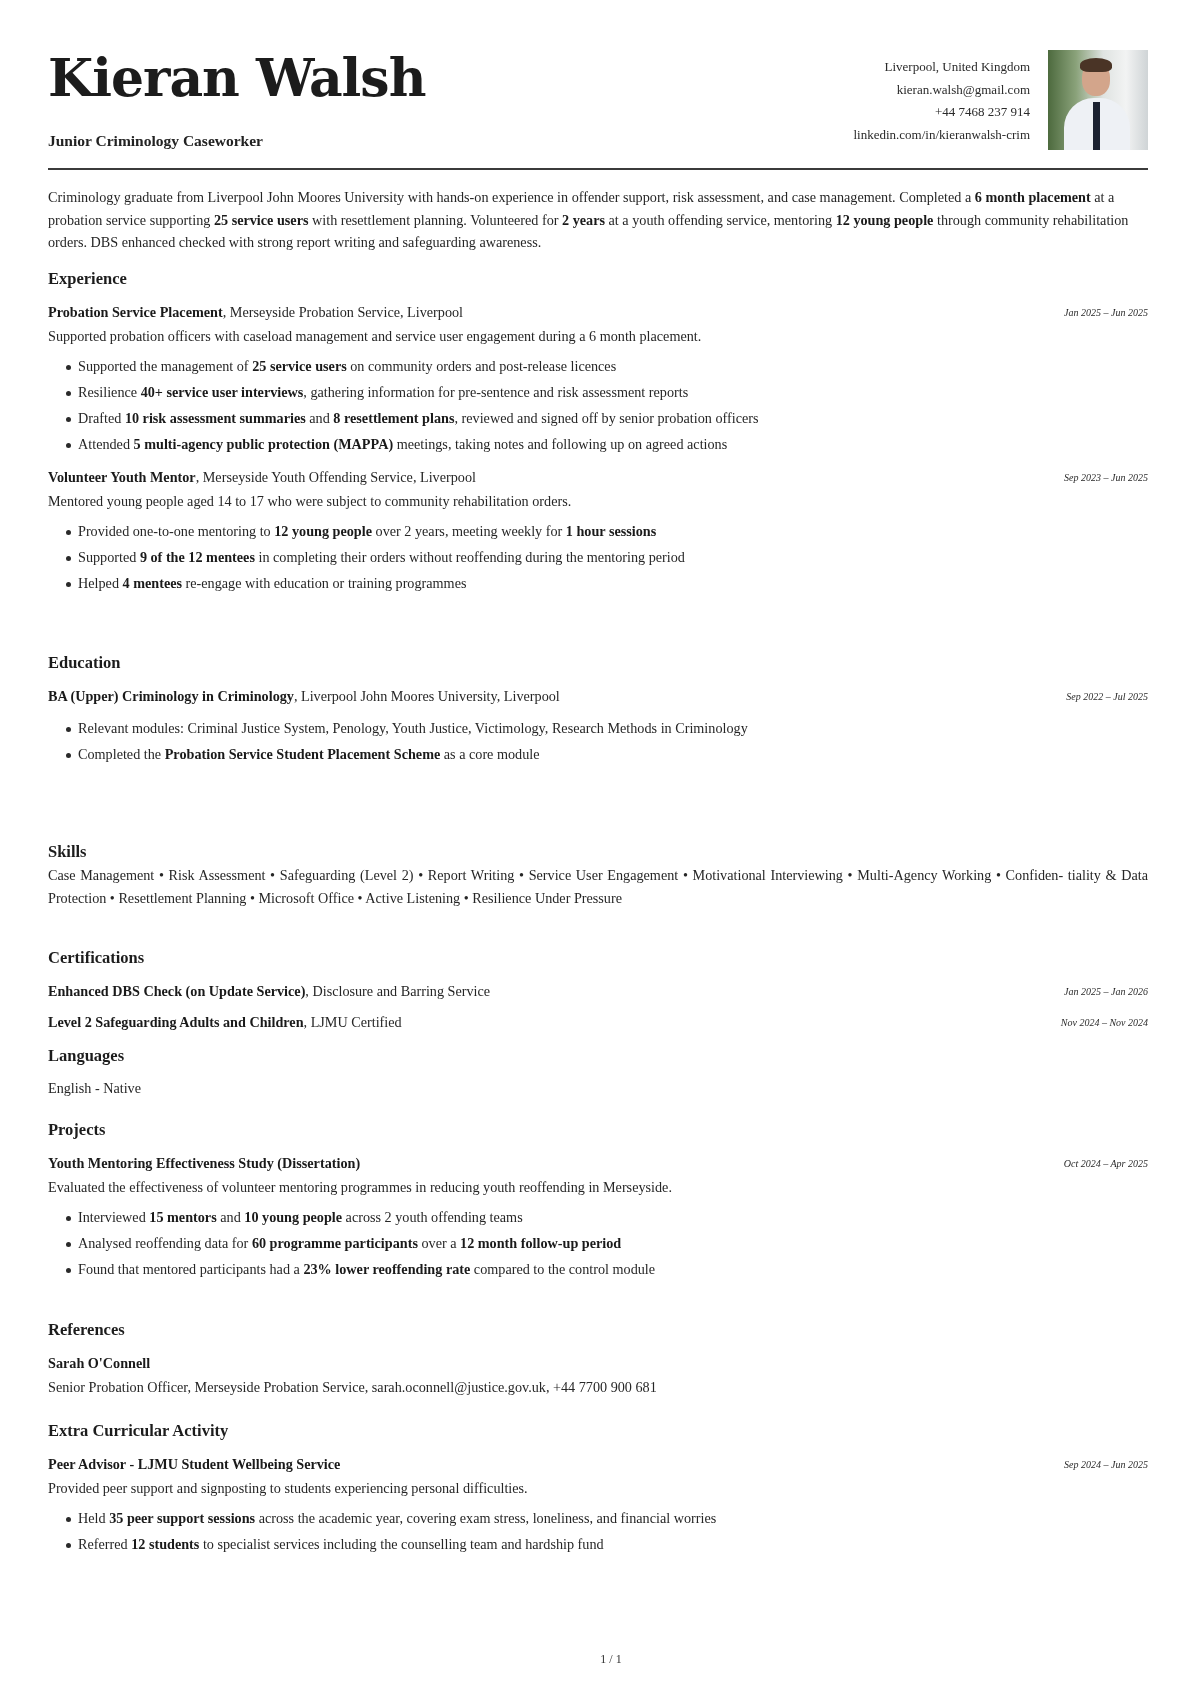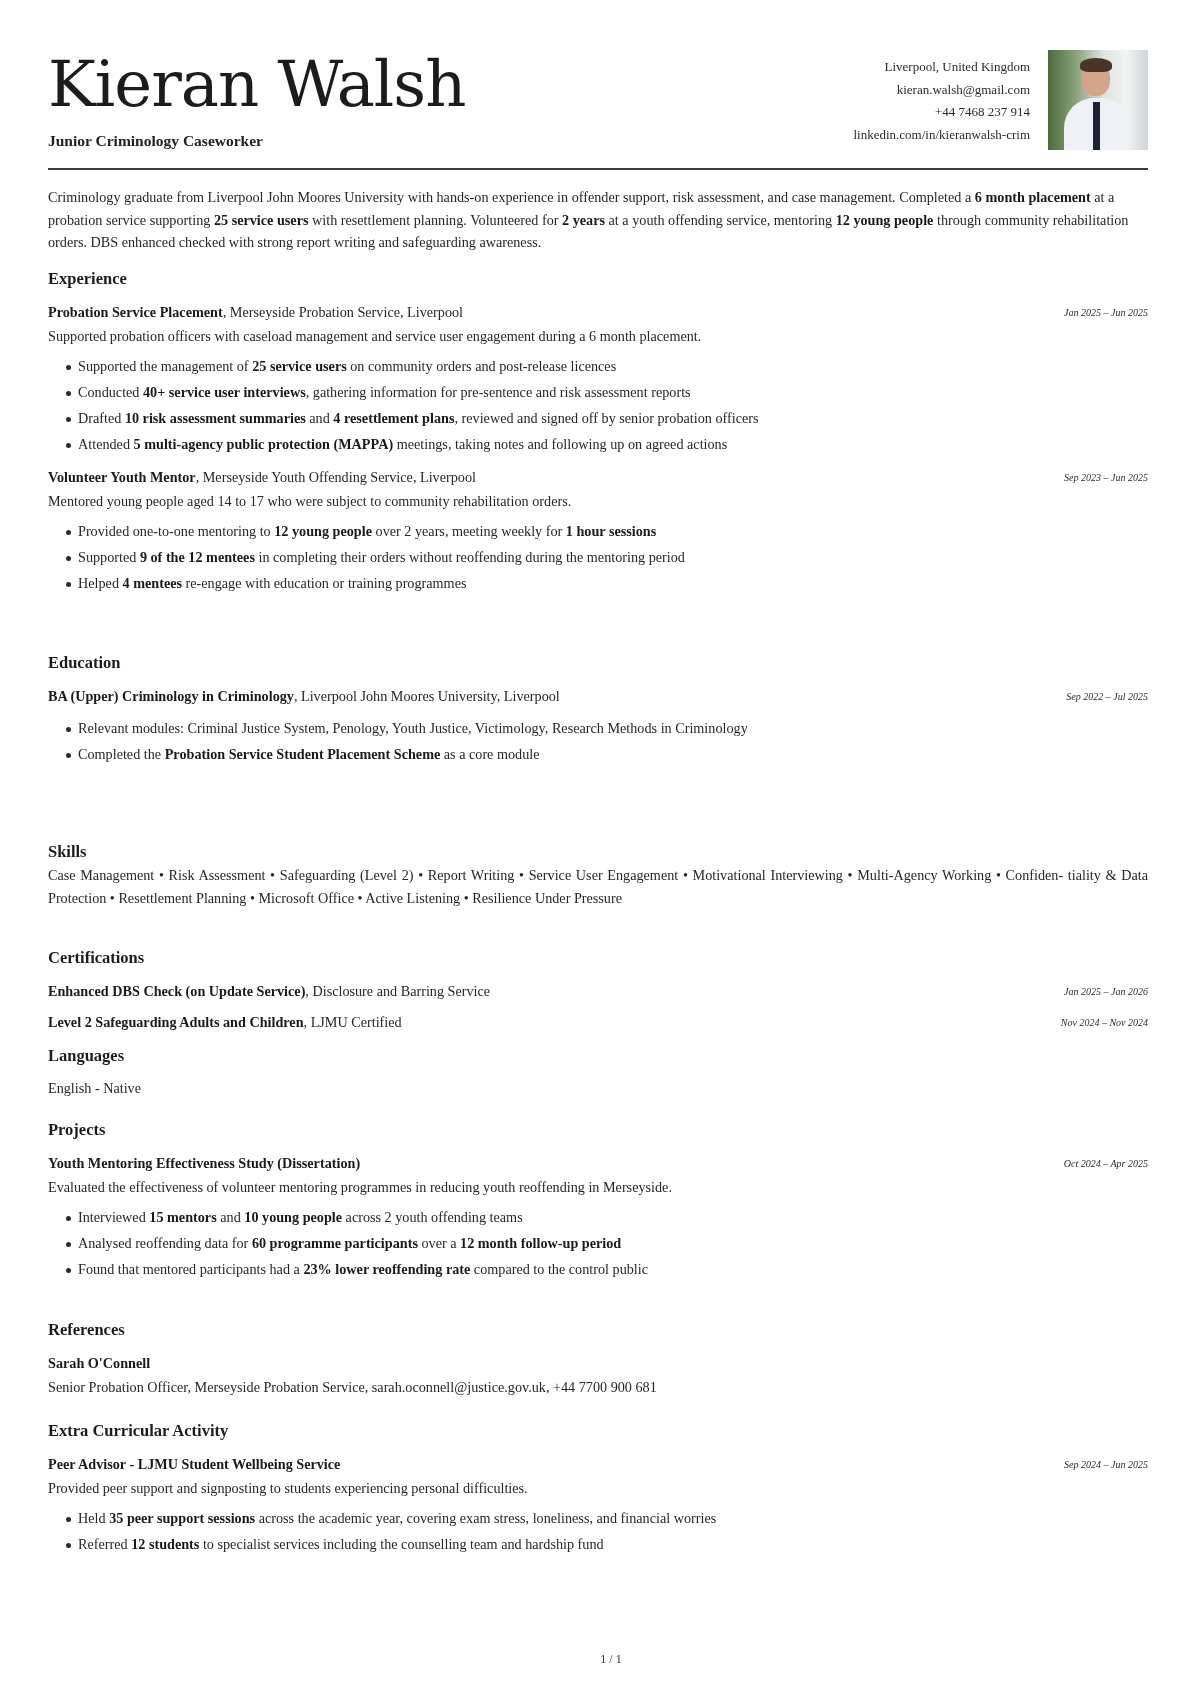--- a/index.html
+++ b/index.html
@@ -7,22 +7,22 @@
     width: 1190px; height: 1683px; position: relative; overflow: hidden;
     font-family: "DejaVu Serif", "Liberation Serif", serif;
     color: #1f1f1f;
   }
   .page { position: absolute; left: 48px; top: 0; width: 1100px; }
 
   
   .header { position: relative; height: 170px; }
   .name {
     position: absolute; left: 0; top: 52px;
-    font-family: "DejaVu Serif", serif; font-weight: normal;
-    font-size: 64px; letter-spacing: -1px; color: #1c1c1c; margin: 0; line-height: 1;
+    font-family: "DejaVu Serif", serif; font-weight: bold;
+    font-size: 52px; letter-spacing: -1px; color: #1c1c1c; margin: 0; line-height: 1;
   }
   .title {
     position: absolute; left: 0; top: 132px;
     font-family: "Liberation Serif", serif; font-weight: bold; font-size: 15.5px; color: #222;
   }
   .contact {
     position: absolute; right: 118px; top: 56px; text-align: right;
     font-family: "Liberation Serif", serif; font-size: 13px; line-height: 22.5px; color: #2a2a2a;
   }
   .contact div { white-space: nowrap; }
@@ -92,22 +92,22 @@
     <h2 class="sec-h">Experience</h2>
 
     <div style="margin-top:9px;">
       <div class="entry-head">
         <span class="b">Probation Service Placement</span><span>, Merseyside Probation Service, Liverpool</span>
         <span class="date">Jan 2025 – Jun 2025</span>
       </div>
       <div class="desc">Supported probation officers with caseload management and service user engagement during a 6 month placement.</div>
       <ul class="bullets">
           <li><span>Supported the management of </span><b>25 service users</b><span> on community orders and post-release licences</span></li>
-          <li><span>Conducted </span><b>40+ service user interviews</b><span>, gathering information for pre-sentence and risk assessment reports</span></li>
-          <li><span>Drafted </span><b>10 risk assessment summaries</b><span> and </span><b>4 resettlement plans</b><span>, reviewed and signed off by senior probation officers</span></li>
+          <li><span>Resilience </span><b>40+ service user interviews</b><span>, gathering information for pre-sentence and risk assessment reports</span></li>
+          <li><span>Drafted </span><b>10 risk assessment summaries</b><span> and </span><b>8 resettlement plans</b><span>, reviewed and signed off by senior probation officers</span></li>
           <li><span>Attended </span><b>5 multi-agency public protection (MAPPA)</b><span> meetings, taking notes and following up on agreed actions</span></li>
         </ul>
     </div>
 
     <div style="margin-top:8px;">
       <div class="entry-head">
         <span class="b">Volunteer Youth Mentor</span><span>, Merseyside Youth Offending Service, Liverpool</span>
         <span class="date">Sep 2023 – Jun 2025</span>
       </div>
       <div class="desc">Mentored young people aged 14 to 17 who were subject to community rehabilitation orders.</div>
@@ -163,21 +163,21 @@
     <h2 class="sec-h">Projects</h2>
     <div style="margin-top:9px;">
       <div class="entry-head">
         <span class="b">Youth Mentoring Effectiveness Study (Dissertation)</span>
         <span class="date">Oct 2024 – Apr 2025</span>
       </div>
       <div class="desc">Evaluated the effectiveness of volunteer mentoring programmes in reducing youth reoffending in Merseyside.</div>
       <ul class="bullets">
           <li><span>Interviewed </span><b>15 mentors</b><span> and </span><b>10 young people</b><span> across 2 youth offending teams</span></li>
           <li><span>Analysed reoffending data for </span><b>60 programme participants</b><span> over a </span><b>12 month follow-up period</b></li>
-          <li><span>Found that mentored participants had a </span><b>23% lower reoffending rate</b><span> compared to the control public</span></li>
+          <li><span>Found that mentored participants had a </span><b>23% lower reoffending rate</b><span> compared to the control module</span></li>
         </ul>
     </div>
   </div>
 
   <div class="section txt" style="top:1318px;">
     <h2 class="sec-h">References</h2>
     <div style="margin-top:9px;">
       <div class="entry-head b">Sarah O'Connell</div>
       <div class="desc">Senior Probation Officer, Merseyside Probation Service, sarah.oconnell@justice.gov.uk, +44 7700 900 681</div>
     </div>

